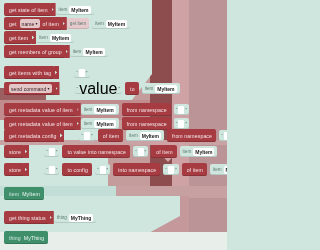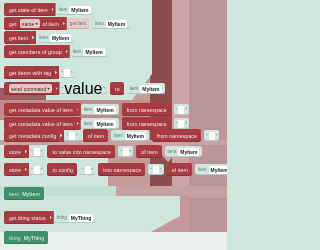--- a/index.html
+++ b/index.html
@@ -65,21 +65,21 @@
   .val.rose{background:#e6c9ca;color:#5a3b3d;}
   .val .tag{font-size:4.6px;color:#5e7b74;}
   .val .name{
     background:#ffffff;color:#1c1c1c;border-radius:2px;
     padding:0 2px;font-size:5px;font-weight:bold;line-height:8px;
   }
 
   
   .str{
     display:flex;align-items:center;height:11px;gap:1px;padding:0 2px;
-    background:#cfe6de;border-radius:2px;box-shadow:inset 0 -1px 0 rgba(0,0,0,.12);
+    background:#cfe6de;border-radius:2px;box-shadow:inset 0 -1px 0 rgba(0,0,0,.12);margin-left:15px;
   }
   .str .q{font-size:5px;color:#4c6b63;line-height:6px;}
   .str .fld{width:6px;height:8px;background:#ffffff;border-radius:1px;}
 
   
   .dd{
     display:flex;align-items:center;gap:1px;height:9px;padding:0 2px;
     background:#e3c6c7;border-radius:2px;color:#3a2022;font-size:5px;
   }
   .dd .arw{font-size:4px;line-height:4px;}

